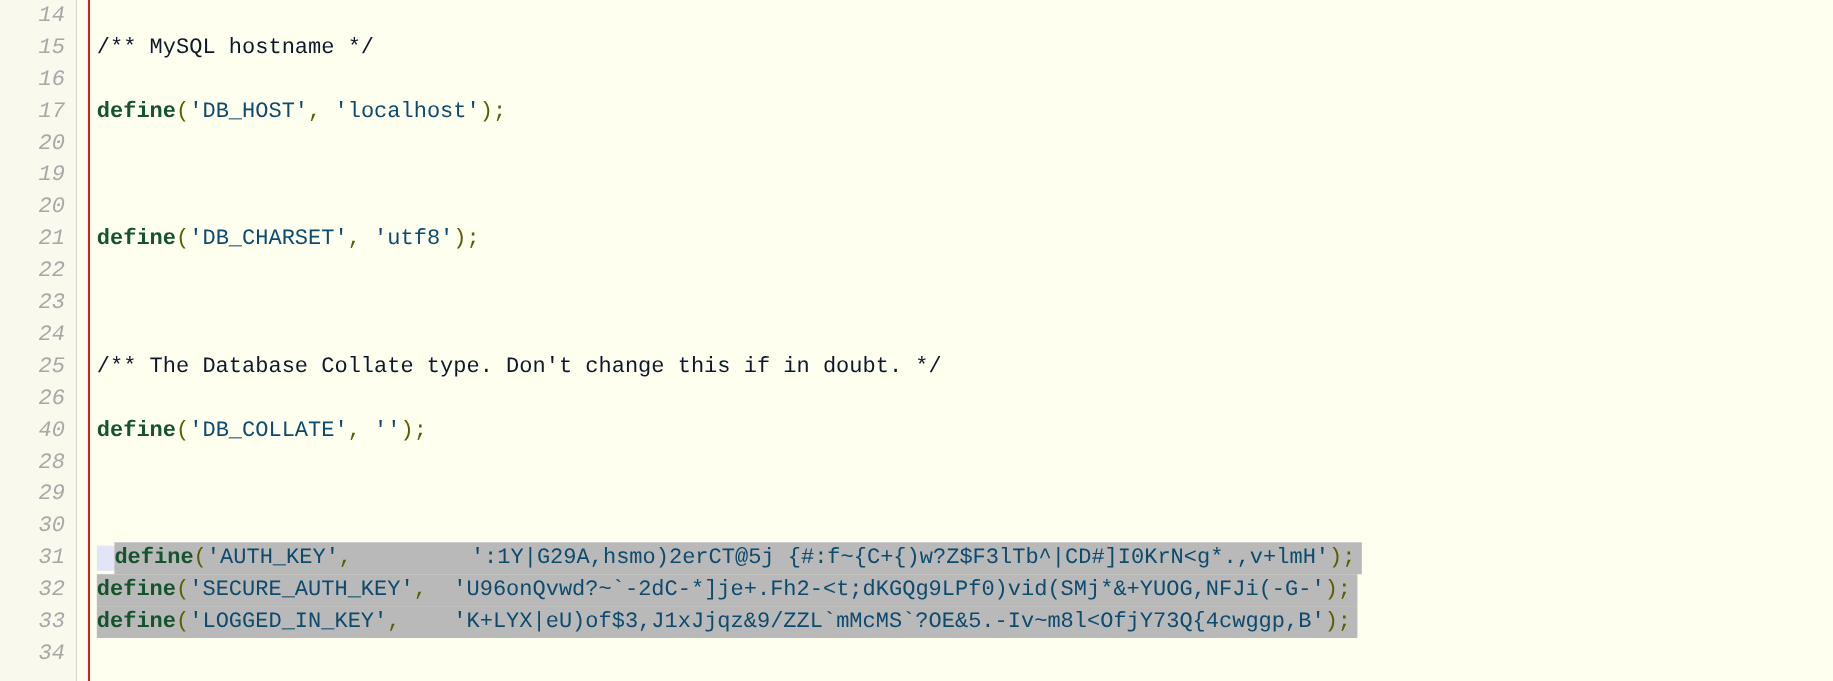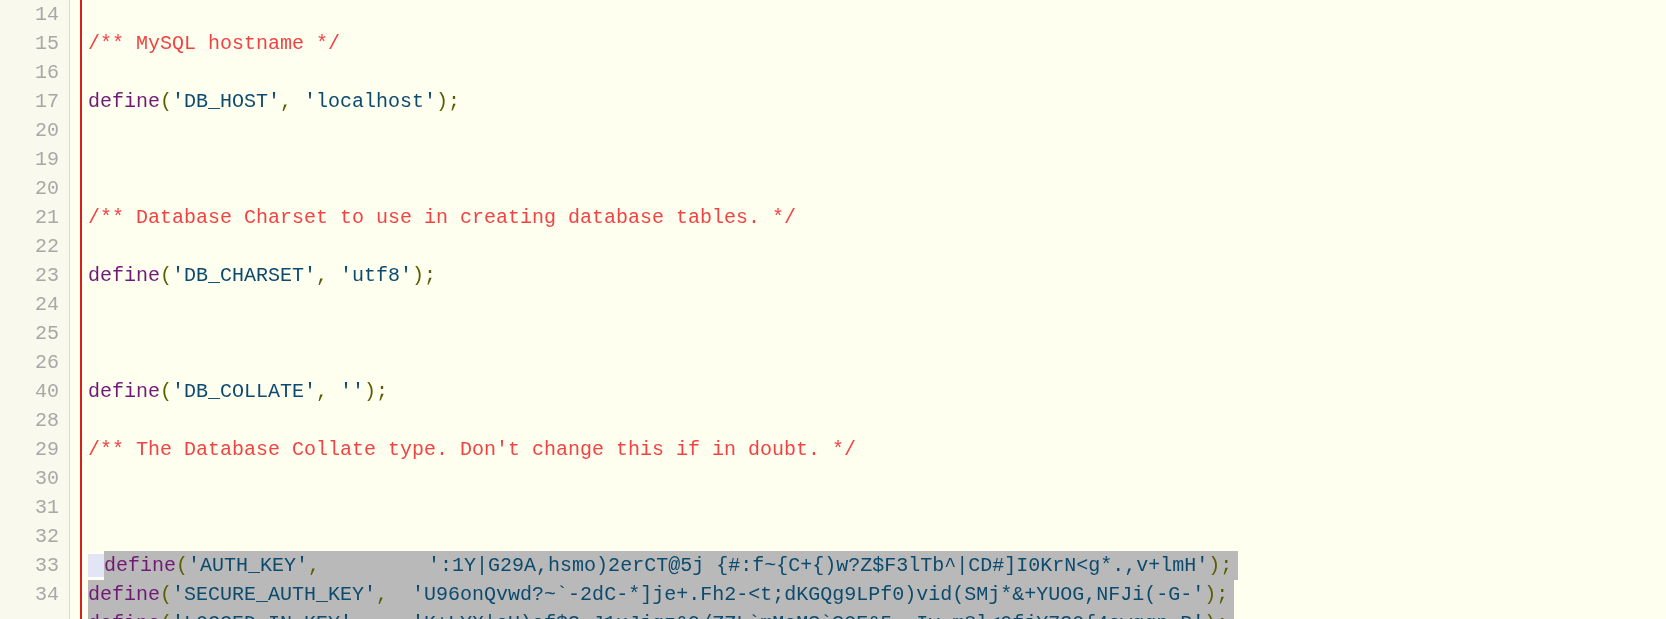--- a/index.html
+++ b/index.html
@@ -18,36 +18,36 @@
     width:70px;
     flex:0 0 70px;
     background:#f9f9ed;
     border-right:1px solid #d8d8d0;
     text-align:right;
     color:#a8a8a8;
     padding-right:10px;
     box-sizing:border-box;
     user-select:none;
   }
-  .gutter div{height:29px;}
+  .gutter div{height:29px;font-style:italic;}
   .margin{
     width:10px;flex:0 0 10px;
     border-right:2px solid #d61f1f;
     background:#fffff0;
   }
   .code{
     flex:1 1 auto;
     background:#fffff0;
     padding-left:6px;
     white-space:pre;
     overflow:hidden;
   }
   .code .row{height:29px;display:block;}
-  .cm  {color:#ef4444;margin-top:24px;}          
-  .kw  {color:#701a75;font-weight:normal;}  
+  .cm  {color:#0f172a;margin-top:24px;}          
+  .kw  {color:#14532d;font-weight:bold;}  
   .str {color:#0c4a6e;}          
   .pn  {color:#5c5c00;}
   .row.sel{
     background:#b9b9b9;
     display:inline-block;
     padding-right:6px;
   }
   
   .selwrap{background:#e1e5f5;padding-left:16px;}
 </style>
@@ -76,25 +76,24 @@
     <div>31</div>
     <div>32</div>
     <div>33</div>
     <div>34</div>
   </div>
   <div class="margin"></div>
   <div class="code">
 <span class="row"><span class="cm">/** MySQL hostname */</span></span>
 <span class="row"><span class="kw">define</span><span class="pn">(</span><span class="str">'DB_HOST'</span><span class="pn">, </span><span class="str">'localhost'</span><span class="pn">);</span></span>
 <span class="row"></span>
-<span class="row"><span class="cm">/** Database Charset to use in creating database tables. */</span></span>
 <span class="row"><span class="kw">define</span><span class="pn">(</span><span class="str">'DB_CHARSET'</span><span class="pn">, </span><span class="str">'utf8'</span><span class="pn">);</span></span>
 <span class="row"></span>
+<span class="row"><span class="cm">/** The Database Collate type. Don't change this if in doubt. */</span></span>
 <span class="row"><span class="kw">define</span><span class="pn">(</span><span class="str">'DB_COLLATE'</span><span class="pn">, </span><span class="str">''</span><span class="pn">);</span></span>
-<span class="row"><span class="cm">/** The Database Collate type. Don't change this if in doubt. */</span></span>
 <span class="row"></span>
 <span class="selwrap"><span class="row sel"><span class="kw">define</span><span class="pn">(</span><span class="str">'AUTH_KEY'</span><span class="pn">,         </span><span class="str">':1Y|G29A,hsmo)2erCT@5j {#:f~{C+{)w?Z$F3lTb^|CD#]I0KrN&lt;g*.,v+lmH'</span><span class="pn">);</span></span></span>
 <span class="row sel"><span class="kw">define</span><span class="pn">(</span><span class="str">'SECURE_AUTH_KEY'</span><span class="pn">,  </span><span class="str">'U96onQvwd?~`-2dC-*]je+.Fh2-&lt;t;dKGQg9LPf0)vid(SMj*&amp;+YUOG,NFJi(-G-'</span><span class="pn">);</span></span>
 <span class="row sel"><span class="kw">define</span><span class="pn">(</span><span class="str">'LOGGED_IN_KEY'</span><span class="pn">,    </span><span class="str">'K+LYX|eU)of$3,J1xJjqz&amp;9/ZZL`mMcMS`?OE&amp;5.-Iv~m8l&lt;OfjY73Q{4cwggp,B'</span><span class="pn">);</span></span>
 
 
 
 
 
 

